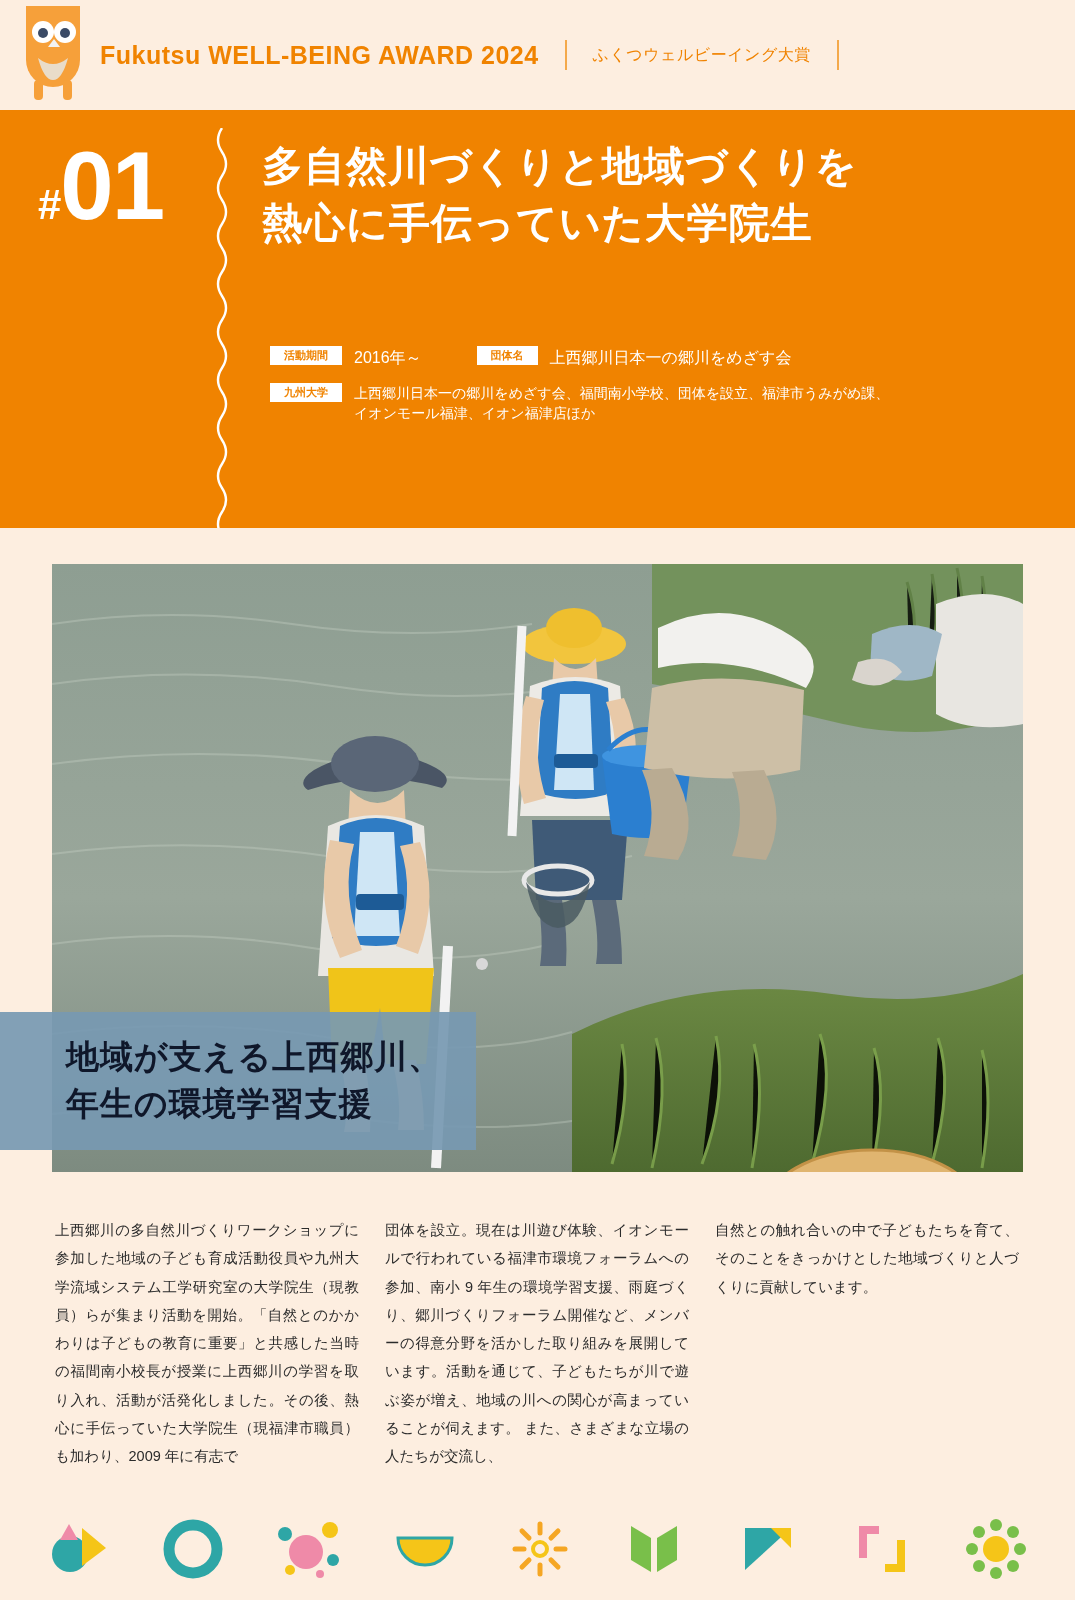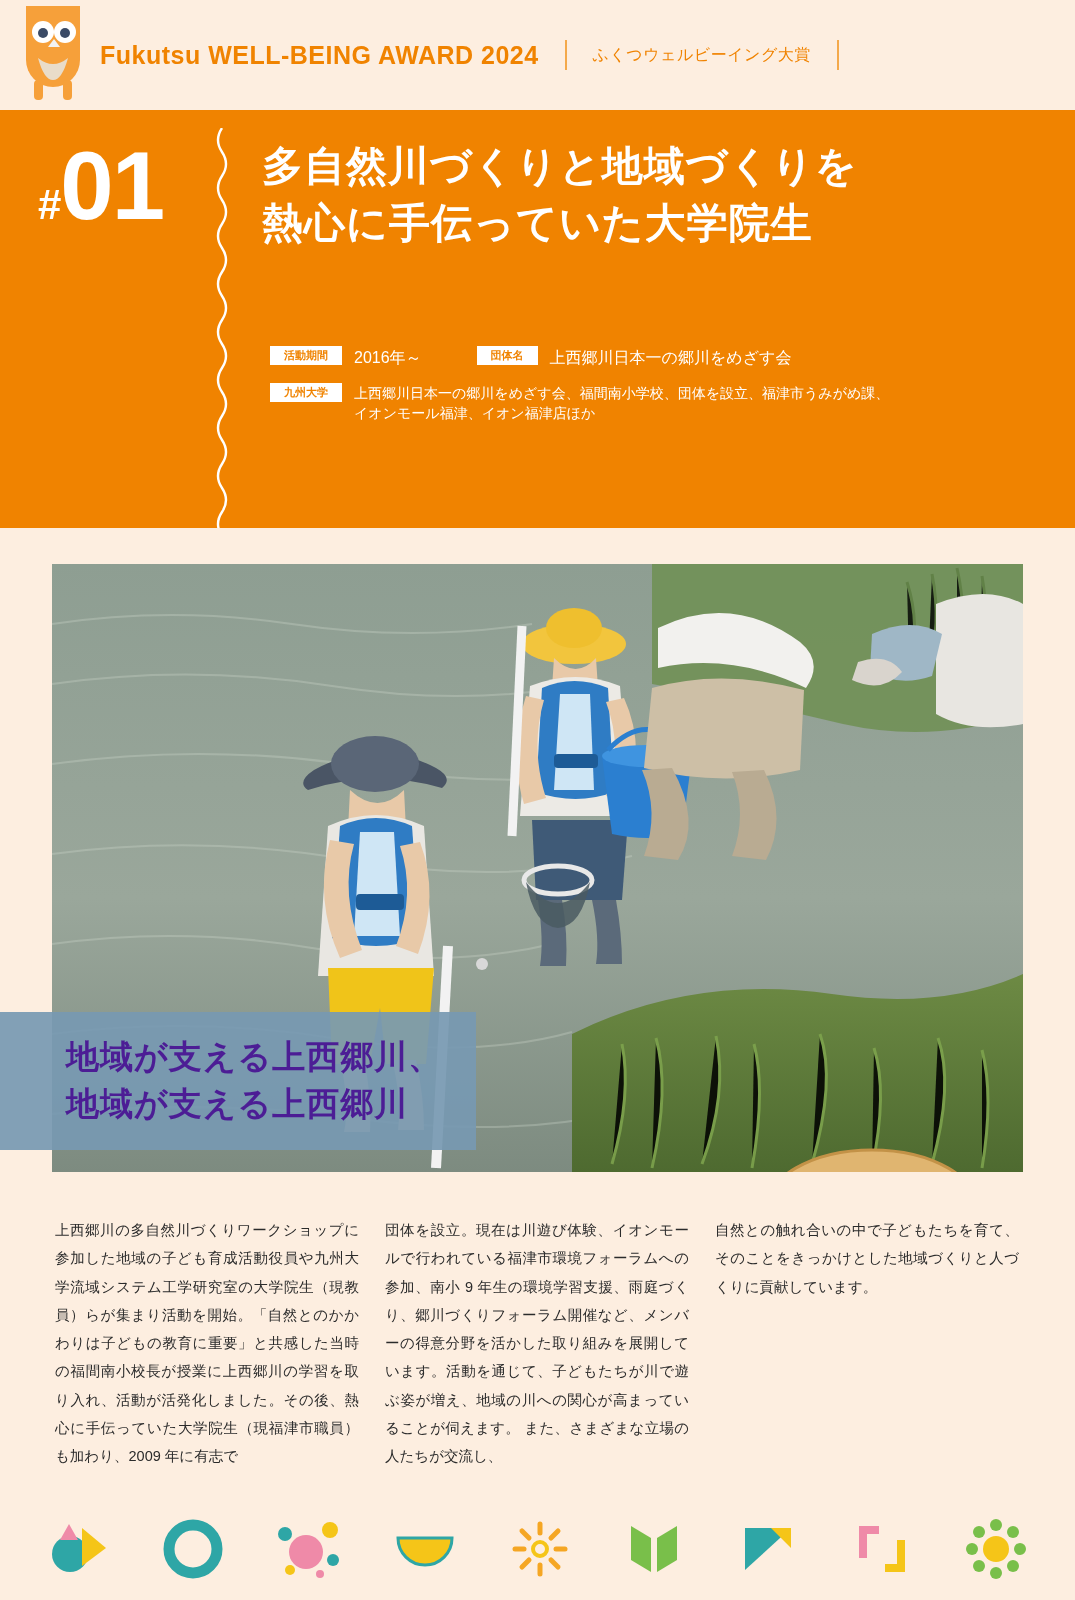--- a/index.html
+++ b/index.html
@@ -147,21 +147,21 @@
     overflow: hidden;
     background: #7f8e72;
   }
   .photo svg { display: block; }
 
   .photo-caption {
     position: absolute;
     left: -52px;
     bottom: 22px;
     background: rgba(119,153,178,0.92);
-    color: #4c1d95;
+    color: #0f172a;
     font-size: 33px;
     font-weight: bold;
     line-height: 1.42;
     padding: 22px 34px 22px 66px;
     letter-spacing: 1px;
   }
 
   
   .body-cols {
     position: absolute;
@@ -405,21 +405,21 @@
         <path d="M662 890 l-16 22" stroke="#b9b9b9" stroke-width="15" fill="none"></path>
         <path d="M600 980 l-16 22" stroke="#b9b9b9" stroke-width="15" fill="none"></path>
 
         <path d="M470 950 q120 18 196 104 q-86 48 -186 24 q-36 -72 -10 -128 z" fill="#2b3b3f" opacity="0.75"></path>
       </g>
     </svg>
   </div>
 
   <div class="photo-caption">
     <div>地域が支える上西郷川、</div>
-    <div>地域が支える上西郷川</div>
+    <div>年生の環境学習支援</div>
   </div>
 </div>
 
 <div class="body-cols">
   <div class="col">
     <p>上西郷川の多自然川づくりワークショップに参加した地域の子ども育成活動役員や九州大学流域システム工学研究室の大学院生（現教員）らが集まり活動を開始。「自然とのかかわりは子どもの教育に重要」と共感した当時の福間南小校長が授業に上西郷川の学習を取り入れ、活動が活発化しました。その後、熱心に手伝っていた大学院生（現福津市職員）も加わり、2009 年に有志で</p>
   </div>
   <div class="col">
     <p>団体を設立。現在は川遊び体験、イオンモールで行われている福津市環境フォーラムへの参加、南小 9 年生の環境学習支援、雨庭づくり、郷川づくりフォーラム開催など、メンバーの得意分野を活かした取り組みを展開しています。活動を通じて、子どもたちが川で遊ぶ姿が増え、地域の川への関心が高まっていることが伺えます。
 また、さまざまな立場の人たちが交流し、</p>

